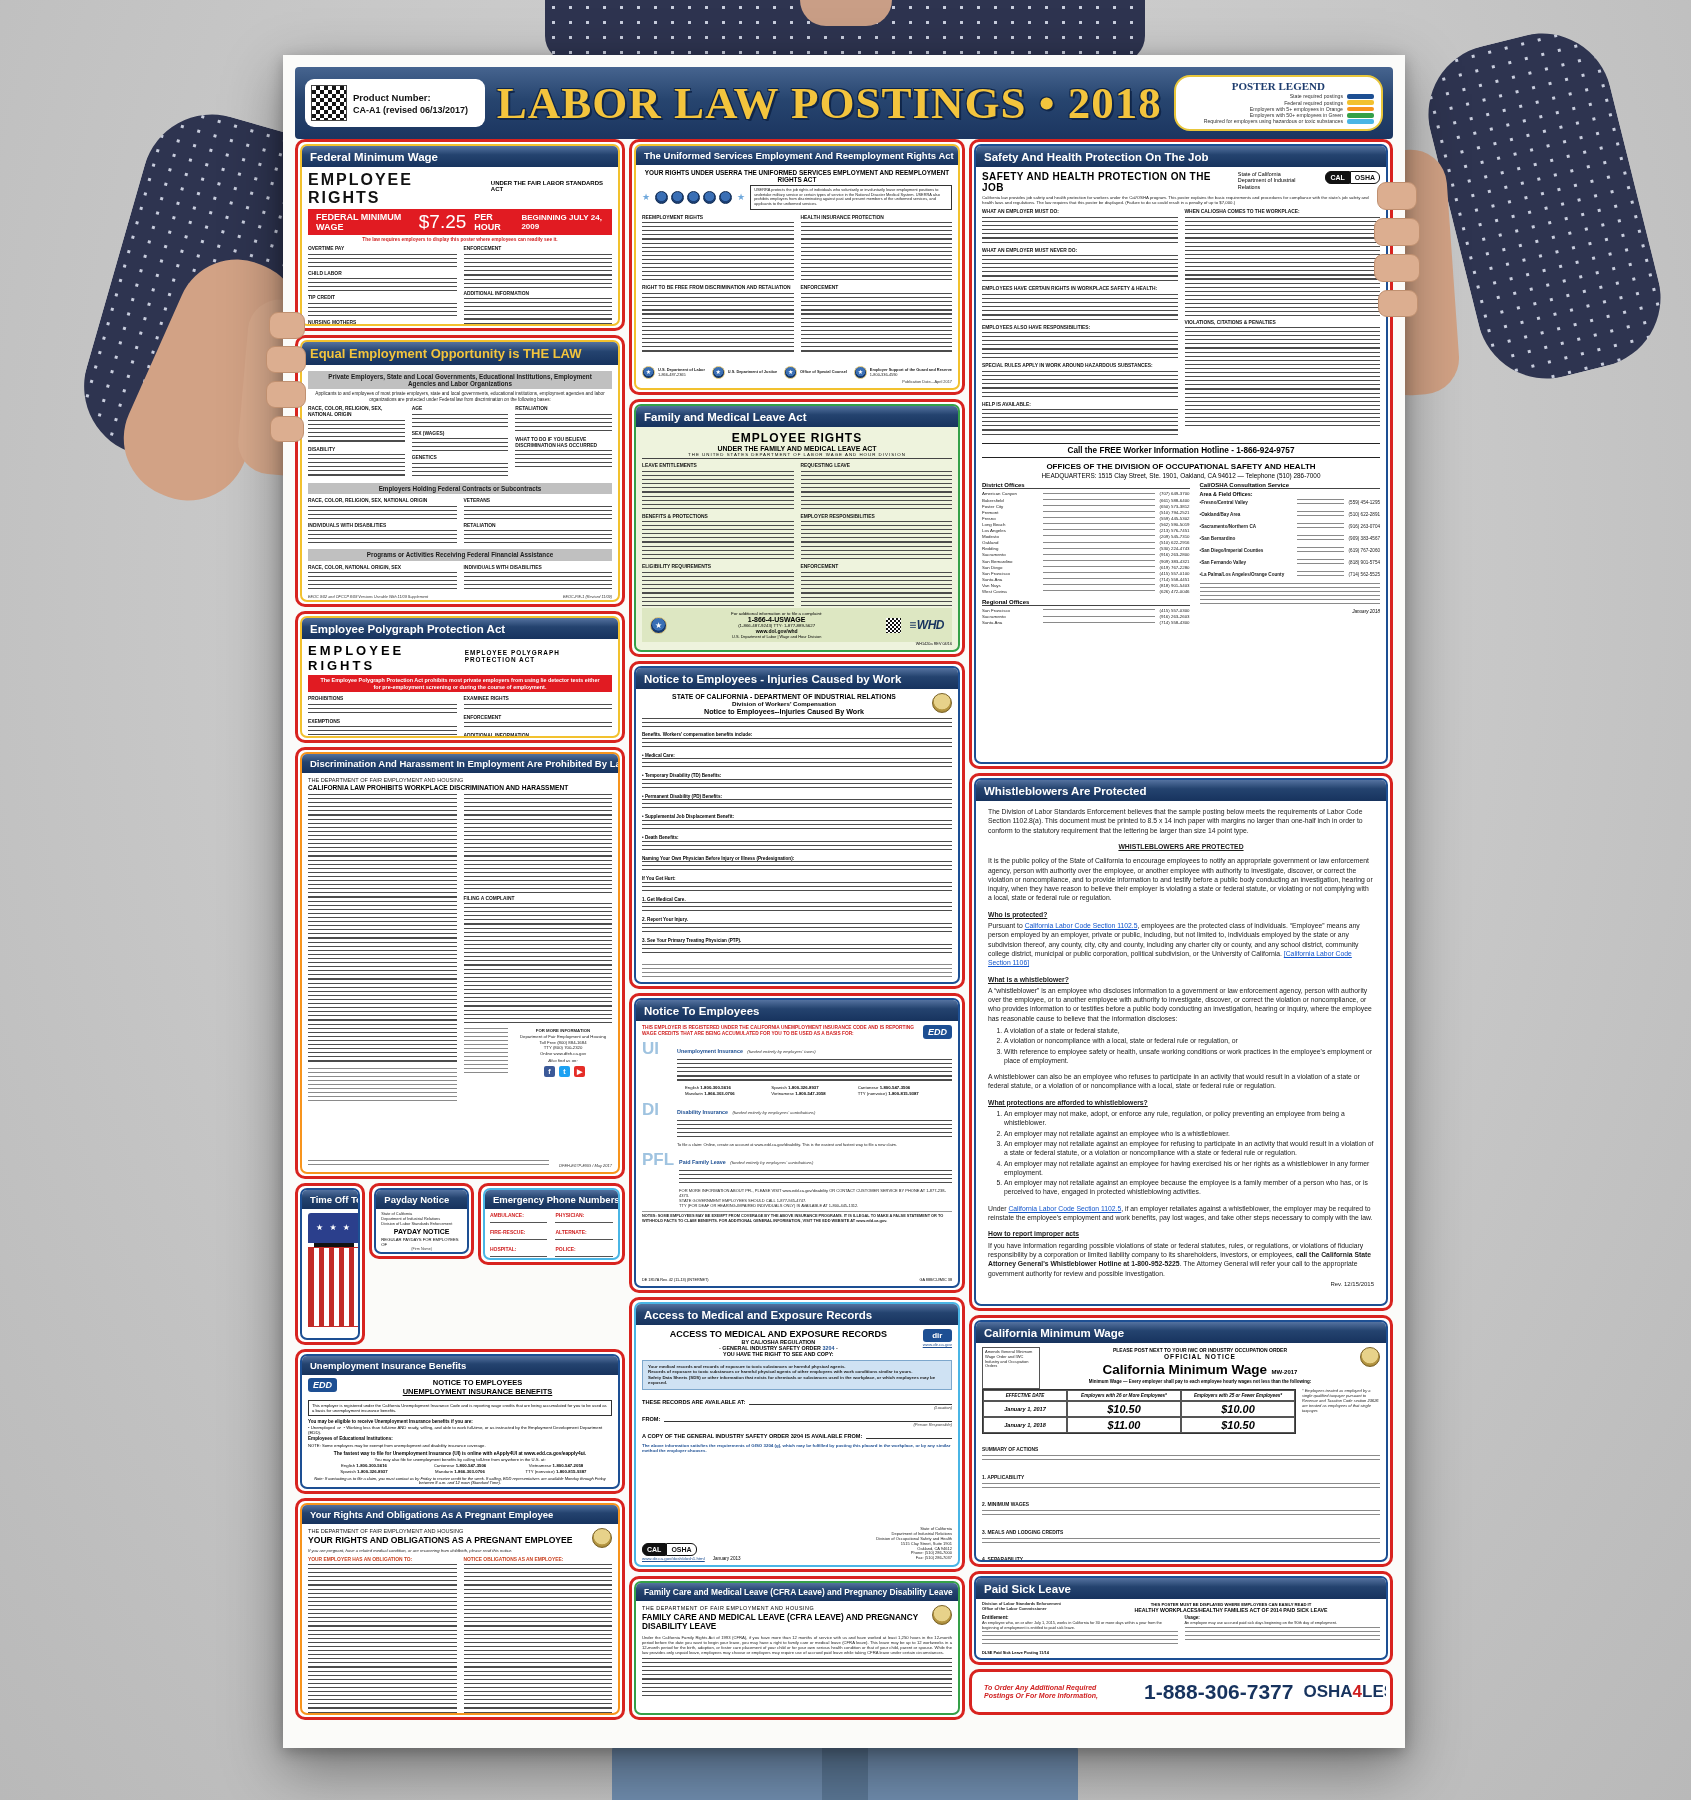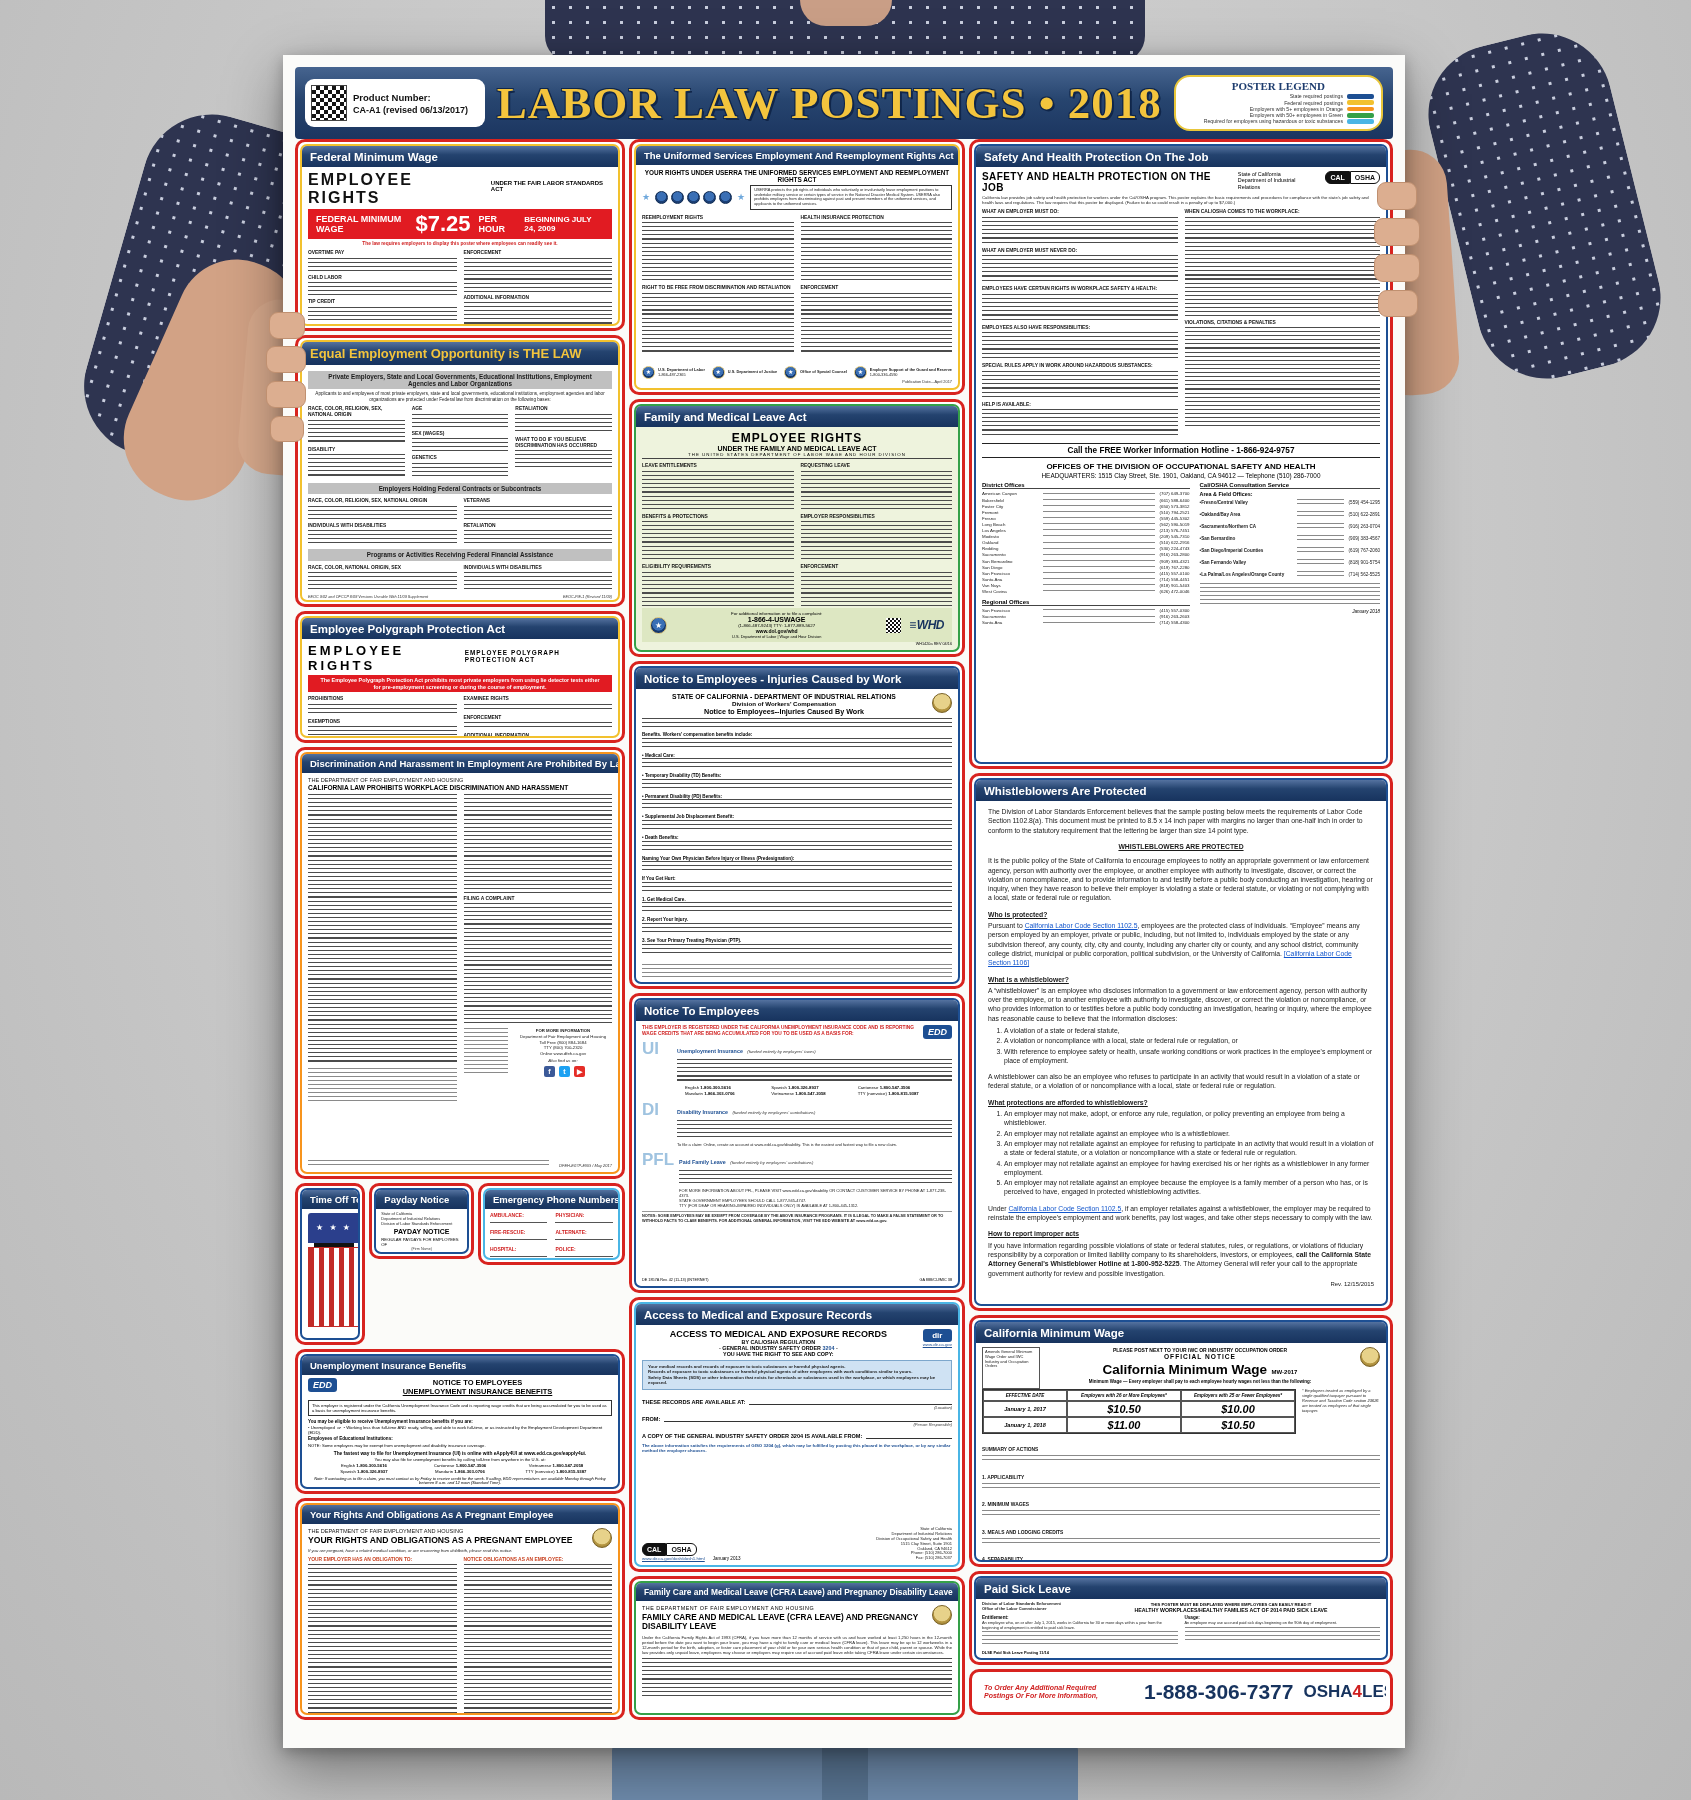--- a/index.html
+++ b/index.html
@@ -73,21 +73,21 @@
   .cseal { width:20px; height:20px; border-radius:50%; background: radial-gradient(circle at 50% 40%, #e7d28a 55%, #b99a45 60%, #8a6f2b 100%); border:1px solid #7a6226; flex:0 0 20px; }
   .soc { width:11px; height:11px; border-radius:2px; display:inline-flex; align-items:center; justify-content:center; color:#fff; font-size:7px; font-weight:bold; margin-left:3px; }
   .caloshabadge { display:inline-flex; align-items:center; flex:0 0 auto; }
   .caloshabadge .c1 { background:#111; color:#fff; font-weight:bold; font-size:7px; padding:2px 4px; border-radius:6px 0 0 6px; border:1px solid #111; }
   .caloshabadge .c2 { background:#fff; color:#111; font-weight:bold; font-size:7px; padding:2px 4px; border-radius:0 6px 6px 0; border:1px solid #111; }
   
   .fw-head { display:flex; align-items:baseline; gap:6px; }
   .fw-er { font-weight:bold; font-size:16px; letter-spacing:2px; color:#111; }
   .fw-under { font-weight:bold; font-size:6px; }
   .fw-wagebar { background:#e11b22; color:#fff; display:flex; align-items:center; gap:8px; padding:2px 8px; margin:2px 0; }
-  .fw-wl { font-weight:bold; font-size:9px; } .fw-amt { font-weight:bold; font-size:22px; } .fw-per{ font-weight:bold; font-size:9px;} .fw-beg{ font-weight:bold; font-size:8px; margin-left:auto;}
+  .fw-wl { font-weight:bold; font-size:9px; } .fw-amt { font-weight:normal; font-size:19px; } .fw-per{ font-weight:bold; font-size:9px;} .fw-beg{ font-weight:bold; font-size:8px; margin-left:auto;}
   .fw-notice { color:#cf1f1f; font-weight:bold; font-size:4.8px; text-align:center; margin-bottom:2px; }
   
   .pp-head { display:flex; align-items:baseline; gap:8px; }
   .pp-er { font-weight:bold; font-size:13px; letter-spacing:3px; }
   .pp-right { font-weight:bold; font-size:6.4px; letter-spacing:1px; }
   .pp-notice { background:#e11b22; color:#fff; font-weight:bold; font-size:5.4px; line-height:6.6px; text-align:center; padding:2px 10px; margin:2px 0; }
   
   .duo { display:flex; gap:4px; margin-bottom:4px; }
   .ballot { width:52px; flex:0 0 52px; position:relative; height:118px; }
   .ballot .top { height:30px; background:#2b3f8c; border-radius:3px 3px 0 0; color:#fff; font-size:8px; letter-spacing:2px; display:flex; align-items:center; justify-content:center; }

